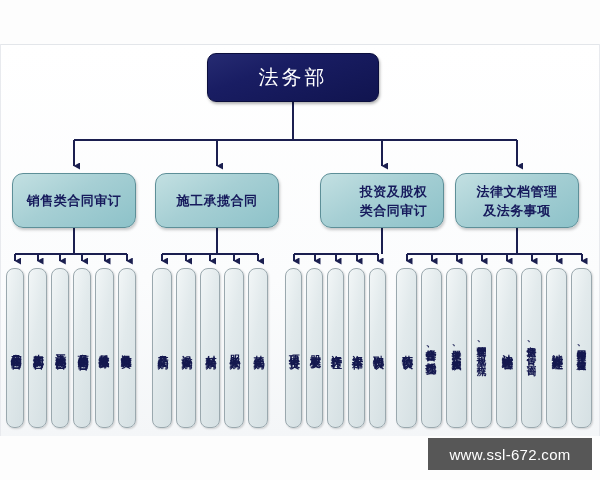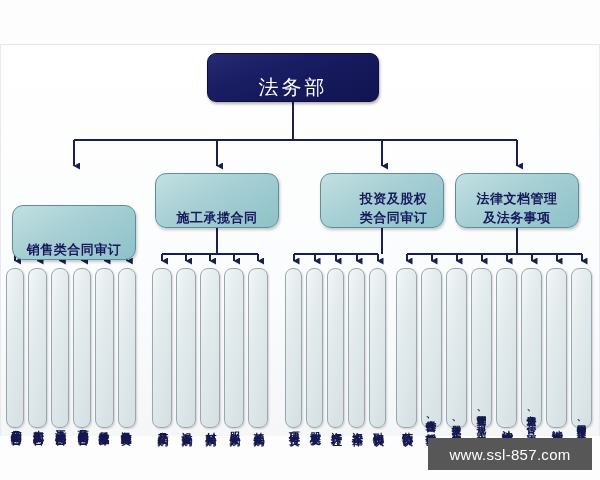--- a/index.html
+++ b/index.html
@@ -81,21 +81,21 @@
     left: 0; top: 0;
     width: 600px; height: 480px;
     pointer-events: none;
   }
 
   
   .node {
     position: absolute;
     box-sizing: border-box;
     display: flex;
-    align-items: flex-end;
+    align-items: center;
     justify-content: center;
     text-align: center;
   }
 
   .root-node {
     left: 207px;
     top: 53px;
     width: 172px;
     height: 49px;
     border-radius: 9px;
@@ -206,21 +206,21 @@
         <path d="M556.5 254 L556.5 261" marker-end="url(#arrow-down)"></path>
         <path d="M581.5 254 L581.5 261" marker-end="url(#arrow-down)"></path>
       </g>
   </svg>
 
   <div class="node root-node">
     <span>法务部</span>
   </div>
 
   <div id="node-layer">
-      <div class="node dept-node" style="left: 12px; margin-top: 32px;">
+      <div class="node dept-node" style="left: 12px;">
         <span class="dept-label" style="white-space: pre-line;">销售类合同审订</span>
       </div>
       <div class="node dept-node" style="left: 155px;">
         <span class="dept-label" style="white-space: pre-line;">施工承揽合同</span>
       </div>
       <div class="node dept-node" style="left: 320px; padding-left: 27px;">
         <span class="dept-label" style="white-space: pre-line;">投资及股权
 类合同审订</span>
       </div>
       <div class="node dept-node" style="left: 455px;">
@@ -294,15 +294,15 @@
         <span class="leaf-label" style="font-size: 9.5px; letter-spacing: 0px;">法务培训、宣传、咨询</span>
       </div>
       <div class="node leaf-node" style="left: 546px; width: 21px;">
         <span class="leaf-label">涉诉案件处理</span>
       </div>
       <div class="node leaf-node" style="left: 571px; width: 21px;">
         <span class="leaf-label" style="font-size: 9.5px; letter-spacing: 0px;">守合同重信用、信誉建设</span>
       </div>
     </div>
 
-  <div class="watermark watermark-bottom">www.ssl-857.com</div>
+  <div class="watermark watermark-bottom">www.ssl-672.com</div>
 
 </div>
 
 </body></html>

